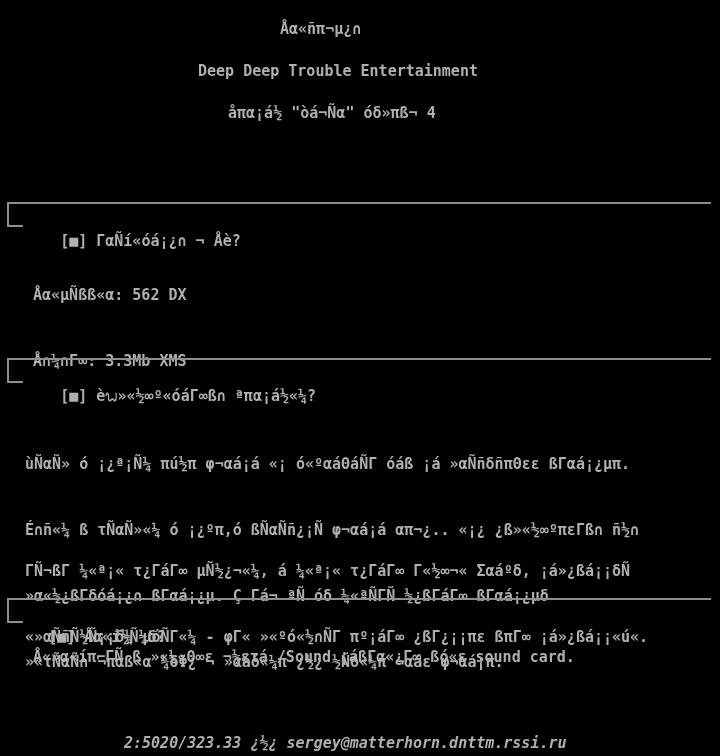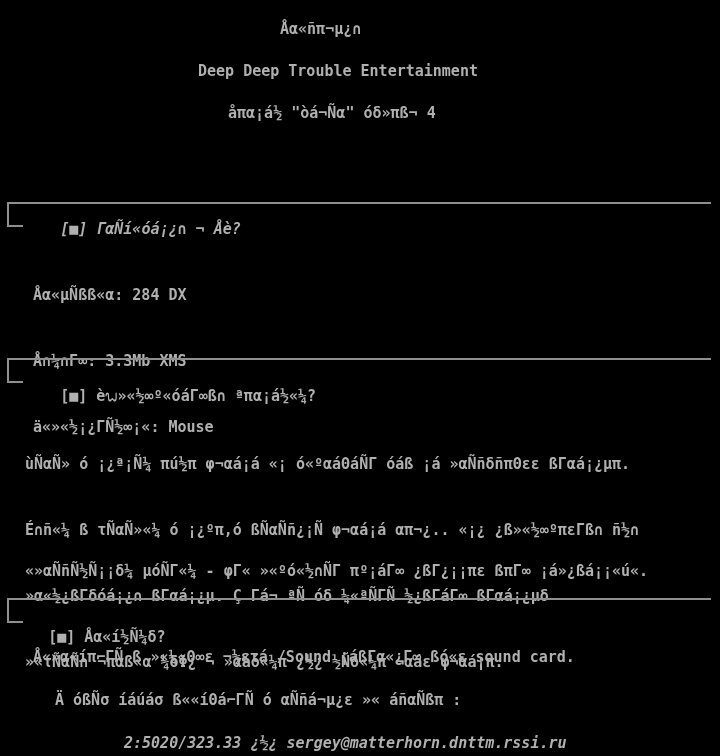--- a/index.html
+++ b/index.html
@@ -29,44 +29,43 @@
 </head>
 <body>
 
 <div class="screen">
 
   <div class="t" style="left:280px;top:18px;">Åα«ñπ¬µ¿∩</div>
   <div class="t" style="left:198px;top:60px;">Deep Deep Trouble Entertainment</div>
   <div class="t" style="left:228px;top:102px;">åπα¡á½ "òá¬Ñα" óδ»πß¬ 4</div>
 
   <div class="sec-rule" style="top:202px;"></div>
-  <div class="t" style="left:24px;top:196px;font-style:italic;">
+  <div class="t" style="left:24px;top:208px;">
     <span>[■] </span><span>ΓαÑí«óá¡¿∩ ¬ Åè?</span>
   </div>
   <div class="t block" style="left:33px;top:240px;">
-    <div>Åα«µÑßß«α: 284 DX</div>
+    <div>Åα«µÑßß«α: 562 DX</div>
     <div>Å∩¼∩Γ∞: 3.3Mb XMS</div>
-    <div>ä«»«½¡¿ΓÑ½∞¡«: Mouse</div>
   </div>
 
   <div class="sec-rule" style="top:358px;"></div>
   <div class="t" style="left:24px;top:363px;">
     <span>[■] </span><span>èᬠ»«½∞º«óáΓ∞ß∩ ªπα¡á½«¼?</span>
   </div>
   <div class="t block" style="left:25px;top:409px;">
     <div>ùÑαÑ» ó ¡¿ª¡Ñ¼ πú½π φ¬αá¡á «¡ ó«ºαáΘáÑΓ óáß ¡á »αÑñδñπΘεε ßΓαá¡¿µπ.</div>
     <div>É∩ñ«¼ ß τÑαÑ»«¼ ó ¡¿ºπ,ó ßÑαÑñ¿¡Ñ φ¬αá¡á απ¬¿.. «¡¿ ¿ß»«½∞ºπεΓß∩ ñ½∩</div>
     <div>»α«½¿ßΓδóá¡¿∩ ßΓαá¡¿µ. Ç Γá¬ ªÑ óδ ¼«ªÑΓÑ ½¿ßΓáΓ∞ ßΓαá¡¿µδ</div>
     <div>»«τÑαÑ∩ ¬παß«α ¼δΦ¿ ¬ »αáó«¼π ¿½¿ ½Ñó«¼π ¬αáε φ¬αá¡π.</div>
   </div>
   <div class="t block" style="left:25px;top:516px;">
+    <div>ΓÑ¬ßΓ ¼«ª¡« τ¿ΓáΓ∞ µÑ½¿¬«¼, á ¼«ª¡« τ¿ΓáΓ∞ Γ«½∞¬« Σαáºδ, ¡á»¿ßá¡¡δÑ</div>
     <div>«»αÑñÑ½Ñ¡¡δ¼ µóÑΓ«¼ - φΓ« »«ºó«½∩ÑΓ πº¡áΓ∞ ¿ßΓ¿¡¡πε ßπΓ∞ ¡á»¿ßá¡¡«ú«.</div>
   </div>
 
   <div class="sec-rule" style="top:598px;"></div>
   <div class="t" style="left:12px;top:604px;">
     <span>[■] </span><span>Åα«í½Ñ¼δ?</span>
   </div>
   <div class="t" style="left:33px;top:646px;">Å«»α«íπ⌐ΓÑ ß »«¼«Θ∞ε ¬½ετá /Sound ¡áßΓα«¿Γ∞ ßó«ε sound card.</div>
-  <div class="t" style="left:55px;top:689px;">Ä óßÑσ íáúáσ ß««íΘá⌐ΓÑ ó αÑñá¬µ¿ε »« áñαÑßπ :</div>
   <div class="t" style="left:124px;top:732px;font-style:italic;">2:5020/323.33 ¿½¿ sergey@matterhorn.dnttm.rssi.ru</div>
 
 </div>
 
 </body></html>

